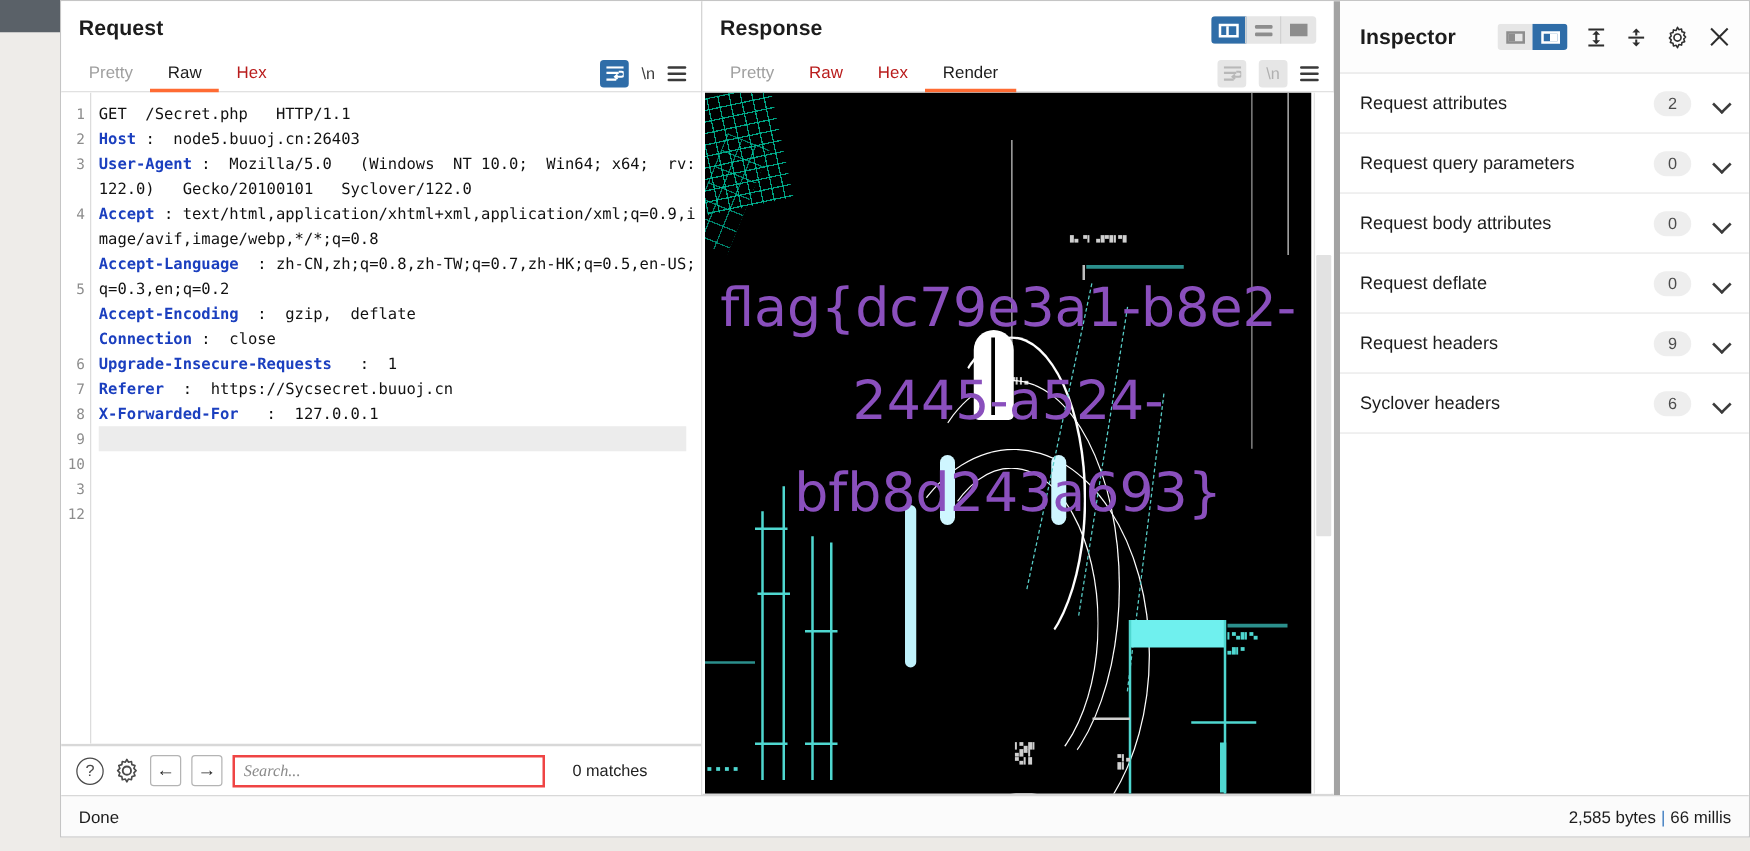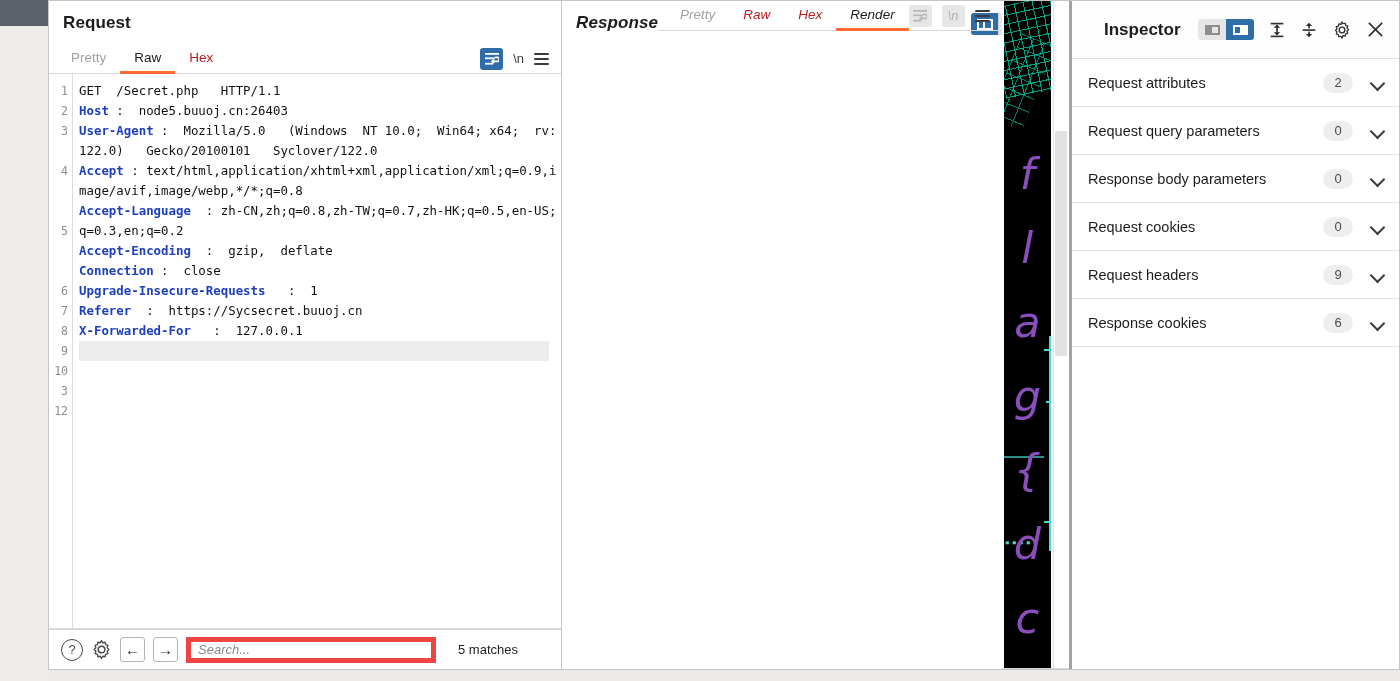--- a/index.html
+++ b/index.html
@@ -146,38 +146,37 @@
     font-size: 13px; color: #4a4a4a;
   }
   .sq-btn {
     width: 25px; height: 25px; border-radius: 3px;
     border: 1px solid #b4b4b4; background: #fff;
     display: flex; align-items: center; justify-content: center;
     font-size: 15px; color: #222;
   }
   .search-input {
     width: 250px; height: 26px;
-    border: 5px solid #ef4444; background: #fff;
+    border: 2px solid #ef4444; background: #fff;
     font-size: 13px; font-style: italic; color: #8a8a8a;
     padding: 0 7px;
-    font-family: Liberation Sans, sans-serif;
+    font-family: Liberation Serif, serif;
     outline: none;
   }
   .search-input::placeholder { color: #8a8a8a; font-style: italic; }
   .matches { font-size: 13px; color: #222; margin-left: 14px; }
 
   
   .pane-response {
     width: 510px;
-    display: flex; flex-direction: row;
-    background: #fff;
-    border-right: 3px solid #a3a3a3;
+    display: flex; flex-direction: column;
+    background: #fff;
+    border-right: 5px solid #a3a3a3;
     min-width: 0;
     position: relative;
-    font-style: italic;
   }
   .layout-toggle {
     position: absolute; right: 14px; top: 12px;
     display: flex; border-radius: 3px; overflow: hidden;
     background: #e6e6e6;
   }
   .lt {
     width: 28px; height: 22px;
     display: flex; align-items: center; justify-content: center;
     border-right: 1px solid #d2d2d2;
@@ -270,21 +269,21 @@
     display: flex; flex-direction: column;
     background: #fff;
   }
   .insp-head {
     height: 58px; flex: 0 0 58px;
     display: flex; align-items: center;
     padding: 0 14px 0 16px;
     border-bottom: 1px solid #e0e0e0;
     background: #fdfdfd;
   }
-  .insp-title { font-size: 17px; font-weight: bold; color: #1c1c1c; margin-left: 16px; }
+  .insp-title { font-size: 17px; font-weight: bold; color: #1c1c1c; }
   .insp-tools { margin-left: auto; display: flex; align-items: center; gap: 14px; }
   .insp-seg { display: flex; border-radius: 3px; overflow: hidden; }
   .insp-seg .seg { width: 28px; height: 21px; display:flex; align-items:center; justify-content:center; background:#e6e6e6;}
   .insp-seg .seg.sel { background: #2f6da8; }
   .seg-left { width: 15px; height: 10px; border: 2px solid #8d8d8d; display:flex; }
   .seg-left i { width: 5px; background: #8d8d8d; }
   .seg-right { width: 15px; height: 10px; border: 2px solid #fff; display:flex; justify-content:flex-end;}
   .seg-right i { width: 6px; background: #fff; }
 
   .insp-row {
@@ -392,21 +391,21 @@
           <div class="round-btn">?</div>
           <div>
             <svg class="icon-svg" width="21" height="21" viewBox="0 0 24 24" aria-hidden="true">
               <path d="M12 8.2a3.8 3.8 0 1 0 0 7.6 3.8 3.8 0 0 0 0-7.6z" fill="none" stroke="#4a4a4a" stroke-width="1.7"></path>
               <path d="M12 1.8l1.4 2.5 2.8-.6.4 2.8 2.8.8-1 2.7 2 2-2 2 1 2.7-2.8.8-.4 2.8-2.8-.6L12 22.2l-1.4-2.5-2.8.6-.4-2.8-2.8-.8 1-2.7-2-2 2-2-1-2.7 2.8-.8.4-2.8 2.8.6z" fill="none" stroke="#4a4a4a" stroke-width="1.5" stroke-linejoin="round"></path>
             </svg>
           </div>
           <div class="sq-btn">←</div>
           <div class="sq-btn">→</div>
           <input class="search-input" type="text" placeholder="Search..." style="">
-          <span class="matches">5 matches</span>
+          <span class="matches">0 matches</span>
         </div>
       </div>
 
       <div class="pane-response">
 
         <div class="layout-toggle">
           <div class="lt sel">
             <span class="lt-split">
                 <i></i>
               </span>
@@ -571,38 +570,44 @@
           <span class="insp-row-label">Request attributes</span>
           <span class="insp-count">2</span>
           <span class="chev"></span>
         </div>
         <div class="insp-row">
           <span class="insp-row-label">Request query parameters</span>
           <span class="insp-count">0</span>
           <span class="chev"></span>
         </div>
         <div class="insp-row">
-          <span class="insp-row-label">Response body parameters</span>
+          <span class="insp-row-label">Request body attributes</span>
           <span class="insp-count">0</span>
           <span class="chev"></span>
         </div>
         <div class="insp-row">
-          <span class="insp-row-label">Request cookies</span>
+          <span class="insp-row-label">Request deflate</span>
           <span class="insp-count">0</span>
           <span class="chev"></span>
         </div>
         <div class="insp-row">
           <span class="insp-row-label">Request headers</span>
           <span class="insp-count">9</span>
           <span class="chev"></span>
         </div>
         <div class="insp-row">
-          <span class="insp-row-label">Response cookies</span>
+          <span class="insp-row-label">Syclover headers</span>
           <span class="insp-count">6</span>
           <span class="chev"></span>
         </div>
 
         <div class="insp-filler"></div>
       </div>
     </div>
 
+    <div class="statusbar">
+      <span>Done</span>
+      <span class="right">2,585 bytes</span>
+      <span class="status-sep">|</span>
+      <span>66 millis</span>
+    </div>
   </div>
 </div>
 
 </body></html>

